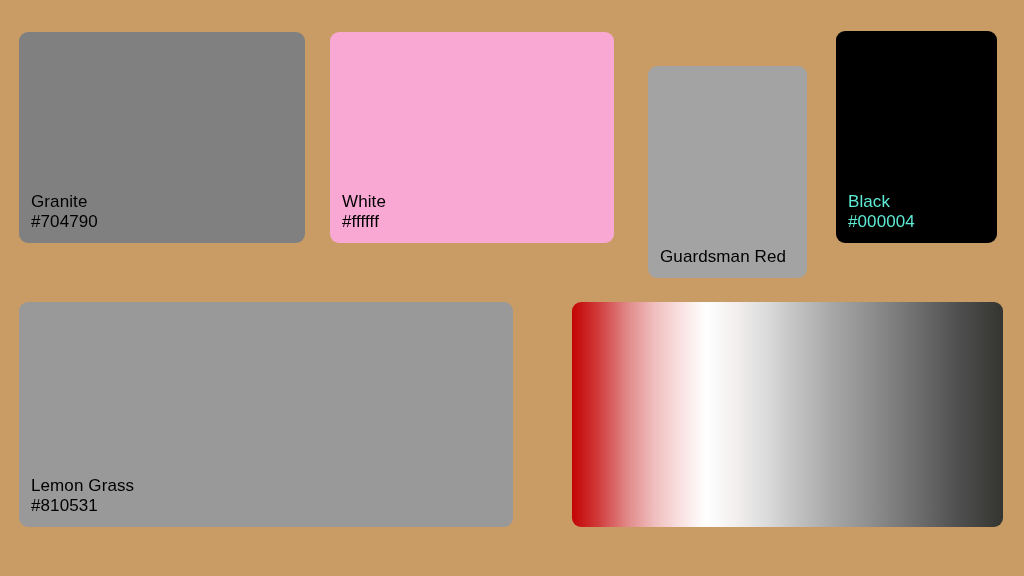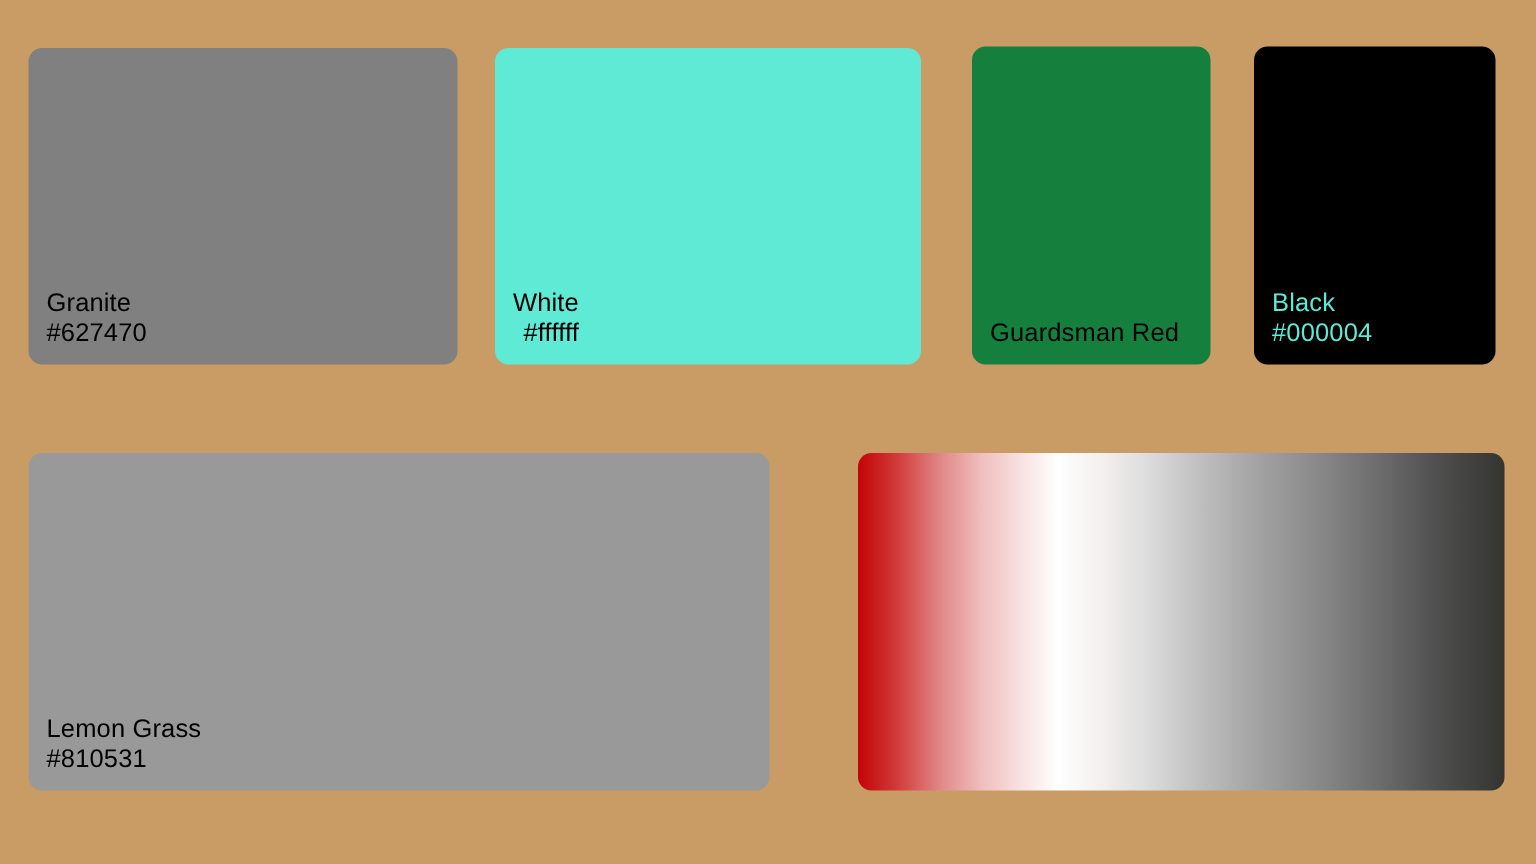--- a/index.html
+++ b/index.html
@@ -59,32 +59,32 @@
   #swatch-gradient    { left: 572px; top: 302px; width: 431px; height: 225px; }
 </style>
 </head>
 <body>
 
 <div id="palette-canvas" style="background-color: rgb(201, 156, 102); width: 1024px; height: 576px;">
 
   <div class="swatch" id="swatch-granite" style="background-color: rgb(128, 128, 128);">
     <div class="swatch-label label-dark">
       <span class="swatch-name">Granite</span>
-      <span class="swatch-hex">#627470</span>
+      <span class="swatch-hex">#704790</span>
     </div>
   </div>
 
-  <div class="swatch" id="swatch-white" style="background-color: #5eead4; text-align: right;">
+  <div class="swatch" id="swatch-white" style="background-color: #f9a8d4;">
     <div class="swatch-label label-dark">
       <span class="swatch-name">White</span>
       <span class="swatch-hex">#ffffff</span>
     </div>
   </div>
 
-  <div class="swatch" id="swatch-red" style="background-color: #15803d;">
+  <div class="swatch" id="swatch-red" style="background-color: #a3a3a3; margin-top: 35px;">
     <div class="swatch-label label-dark">
       <span class="swatch-name">Guardsman Red</span>
     </div>
   </div>
 
   <div class="swatch" id="swatch-black" style="background-color: rgb(0, 0, 0);">
     <div class="swatch-label label-light">
       <span class="swatch-name">Black</span>
       <span class="swatch-hex">#000004</span>
     </div>

